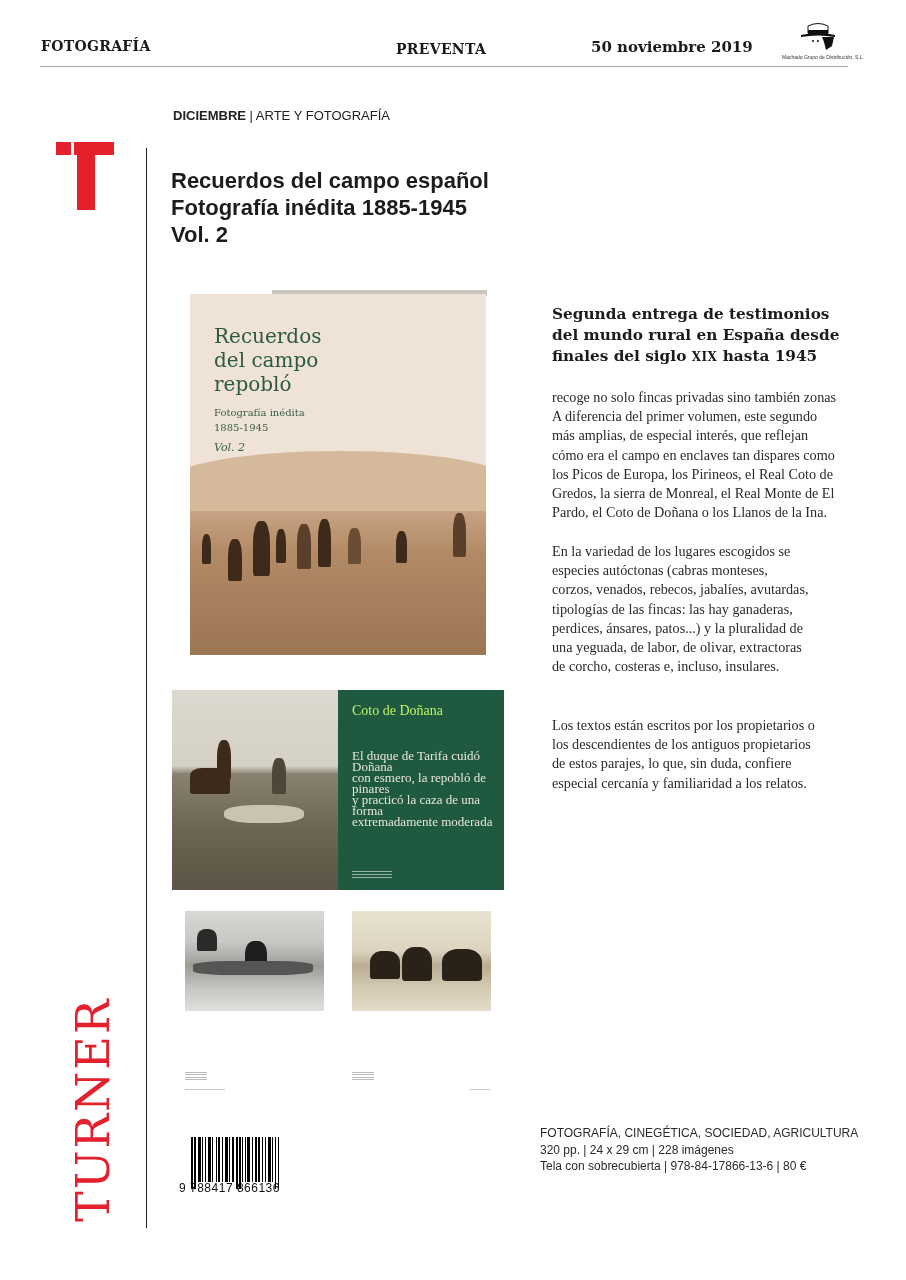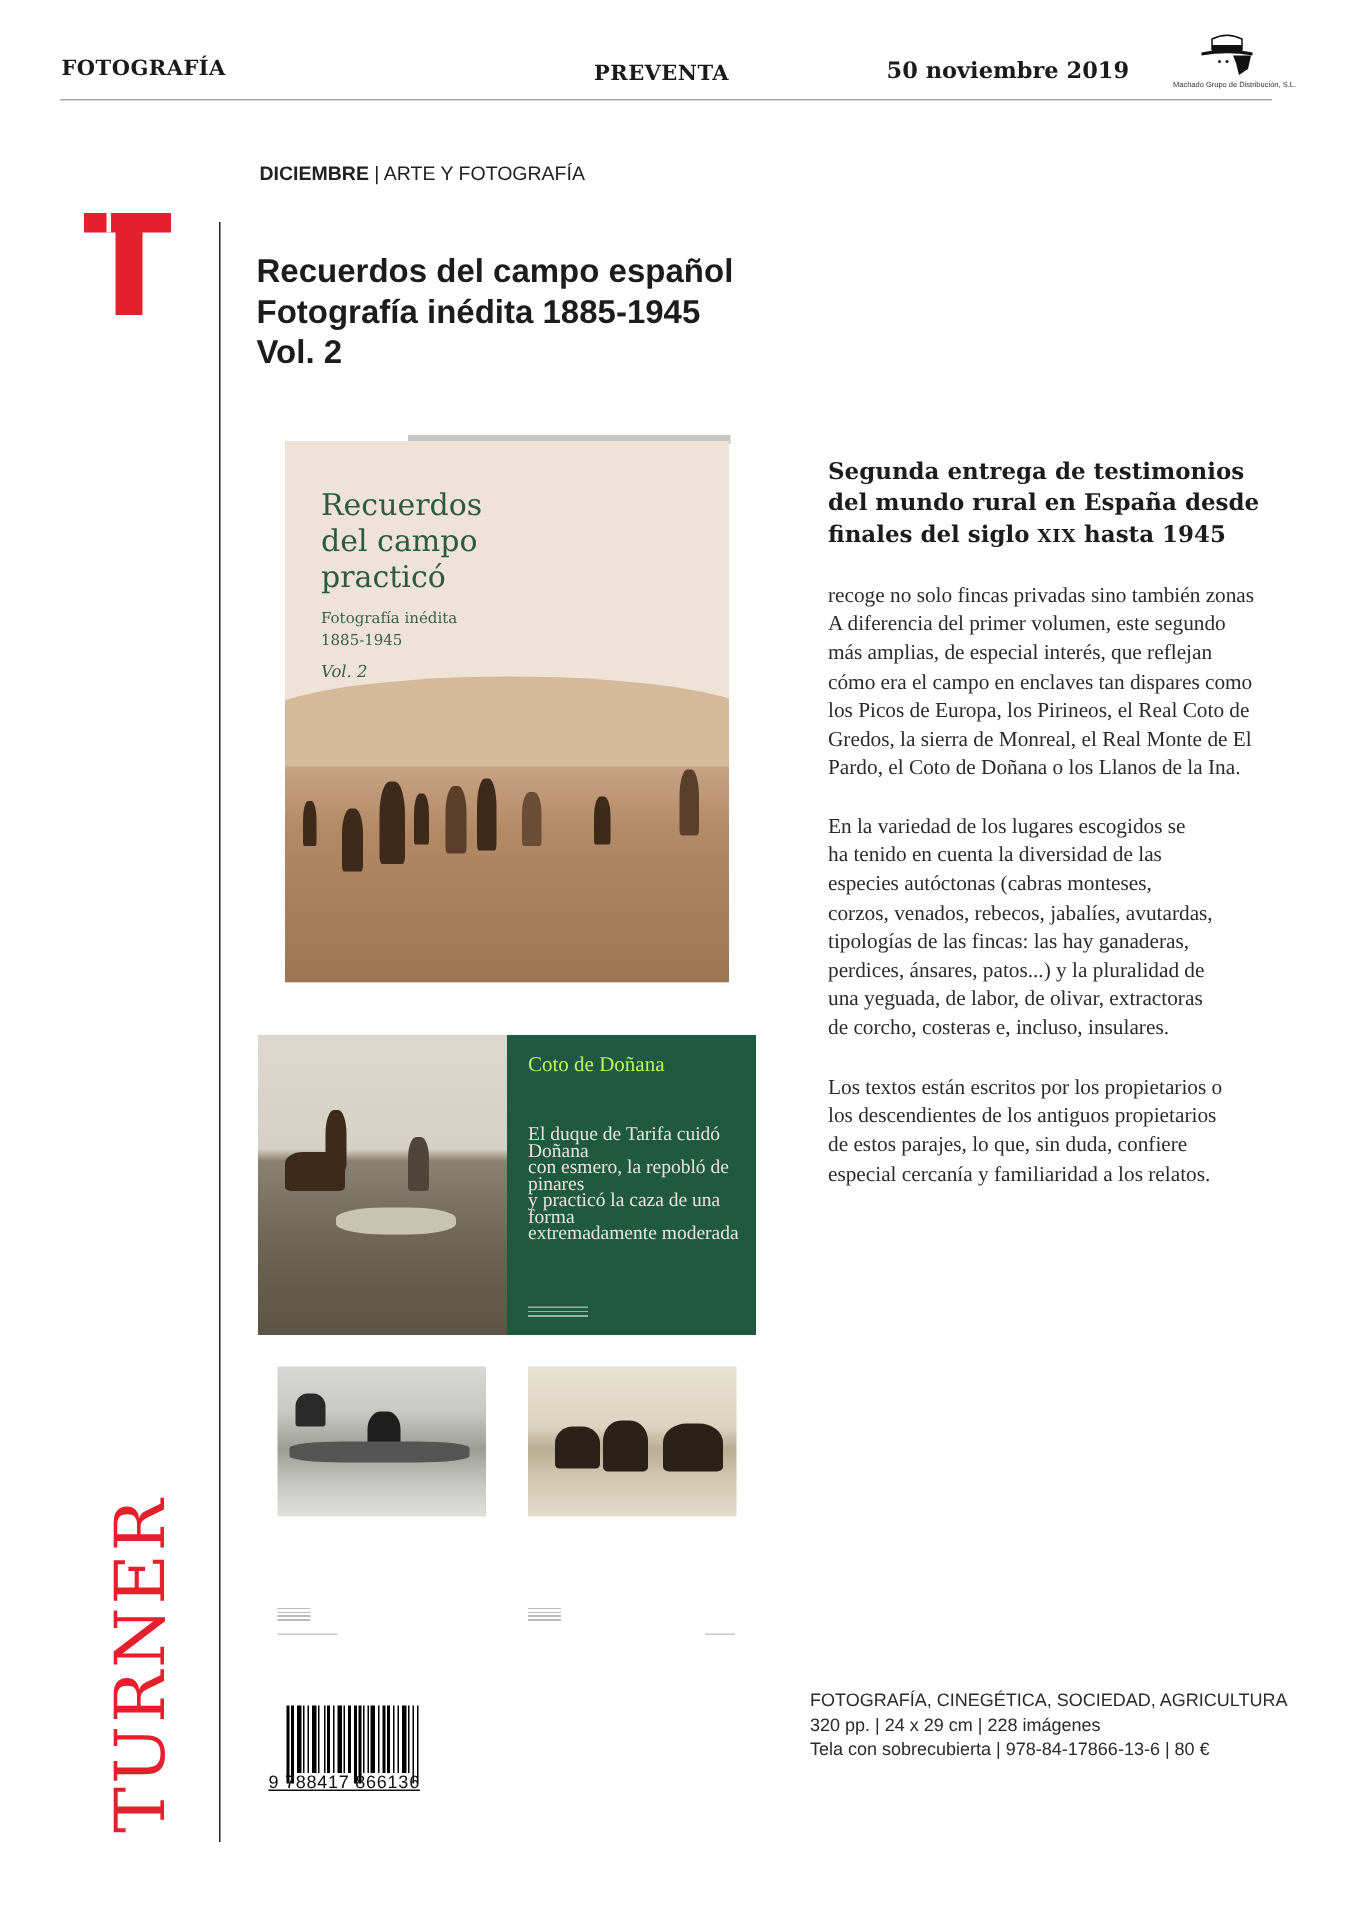--- a/index.html
+++ b/index.html
@@ -66,21 +66,21 @@
   
   .specs { position: absolute; left: 540px; top: 1125px; font-size: 12px; line-height: 16.5px; color: #2a2a2a; }
   .specs .ln { display: block; white-space: nowrap; }
 
   
   .barcode { position: absolute; left: 187px; top: 1137px; width: 118px; height: 52px; }
   .bars { position: absolute; left: 4px; top: 0; width: 114px; height: 52px; display: flex; align-items: flex-start; }
   .bars span { display: block; background: #000; height: 45px; }
   .bars span.g { height: 52px; }
   .bars span.w { background: transparent; }
-  .bc-digits { position: absolute; left: -8px; top: 44px; font-size: 12px; letter-spacing: 0.5px; color: #111; white-space: nowrap; text-decoration: underline; }
+  .bc-digits { position: absolute; left: -8px; top: 44px; font-size: 12px; letter-spacing: 0.5px; color: #111; white-space: nowrap; }
 </style>
 </head>
 <body>
 
 <div class="hdr">
   <div class="hdr-left">FOTOGRAFÍA</div>
   <div class="hdr-center">PREVENTA</div>
   <div class="hdr-right">50 noviembre 2019</div>
   <div class="logo-box">
     <svg class="logo-hat" viewBox="0 0 36 30">
@@ -111,21 +111,21 @@
   <div>Recuerdos del campo español</div>
   <div>Fotografía inédita 1885-1945</div>
   <div>Vol. 2</div>
 </div>
 
 <div class="cover-shadow"></div>
 <div class="cover">
   <div class="cover-title">
     <div>Recuerdos</div>
     <div>del campo</div>
-    <div>practicó</div>
+    <div>repobló</div>
   </div>
   <div class="cover-sub">
     <div>Fotografía inédita</div>
     <div>1885-1945</div>
   </div>
   <div class="cover-vol">Vol. 2</div>
   <div class="cover-photo">
     <div class="hill"></div>
     <div class="fig" style="left:12px;top:65px;width:9px;height:30px;"></div>
     <div class="fig" style="left:38px;top:70px;width:14px;height:42px;"></div>
@@ -185,21 +185,20 @@
   <span class="ln">A diferencia del primer volumen, este segundo</span>
   <span class="ln">más amplias, de especial interés, que reflejan</span>
   <span class="ln">cómo era el campo en enclaves tan dispares como</span>
   <span class="ln">los Picos de Europa, los Pirineos, el Real Coto de</span>
   <span class="ln">Gredos, la sierra de Monreal, el Real Monte de El</span>
   <span class="ln">Pardo, el Coto de Doñana o los Llanos de la Ina.</span>
 </div>
 
 <div class="body" style="top:542px;">
   <span class="ln">En la variedad de los lugares escogidos se</span>
-  <span class="ln">ha tenido en cuenta la diversidad de las</span>
   <span class="ln">especies autóctonas (cabras monteses,</span>
   <span class="ln">corzos, venados, rebecos, jabalíes, avutardas,</span>
   <span class="ln">tipologías de las fincas: las hay ganaderas,</span>
   <span class="ln">perdices, ánsares, patos...) y la pluralidad de</span>
   <span class="ln">una yeguada, de labor, de olivar, extractoras</span>
   <span class="ln">de corcho, costeras e, incluso, insulares.</span>
 </div>
 
 <div class="body" style="top:716px;">
   <span class="ln">Los textos están escritos por los propietarios o</span>

